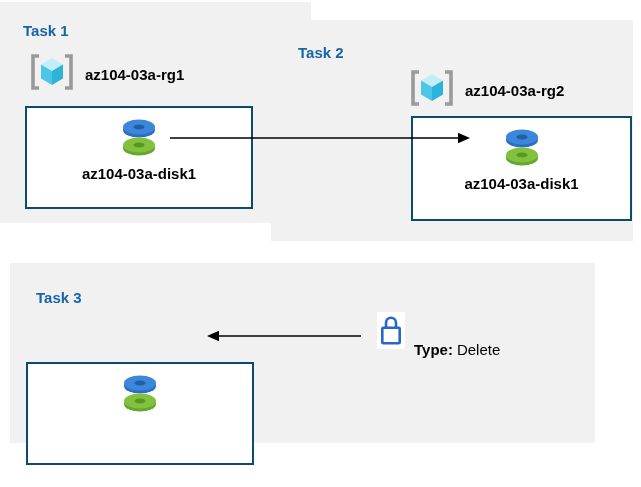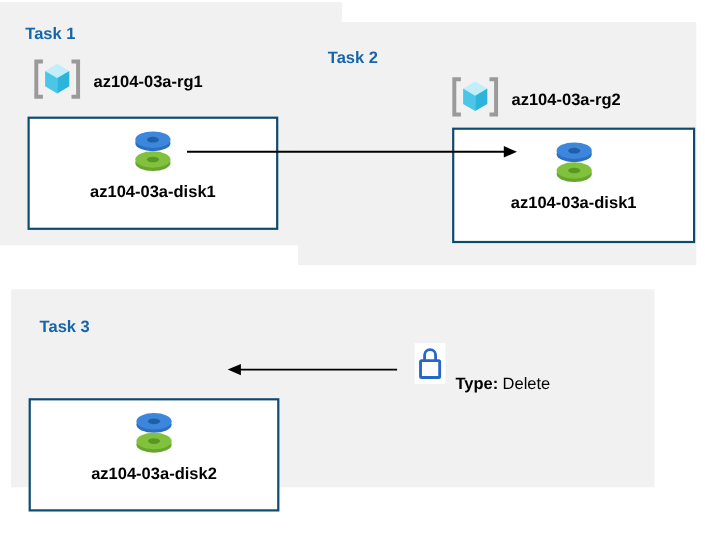--- a/index.html
+++ b/index.html
@@ -103,21 +103,20 @@
       <span class="icon-disk">
         <svg width="46" height="40" viewBox="0 0 46 40">
           <ellipse cx="23" cy="13" rx="16" ry="7.5" fill="#2A6FC2"></ellipse>
           <ellipse cx="23" cy="10" rx="16" ry="7.5" fill="#3C86DB"></ellipse>
           <ellipse cx="23" cy="10" rx="5.5" ry="2.6" fill="#1E5FA6"></ellipse>
           <ellipse cx="23" cy="31" rx="16" ry="7.5" fill="#68A52E"></ellipse>
           <ellipse cx="23" cy="28" rx="16" ry="7.5" fill="#82C13E"></ellipse>
           <ellipse cx="23" cy="28" rx="5.5" ry="2.6" fill="#579723"></ellipse>
         </svg>
       </span>
-      <span class="disk-name">az104-03a-disk2</span>
     </div>
   </section>
 
 
   <svg class="arrows" width="641" height="487" viewBox="0 0 641 487">
     <g>
       <line x1="170" y1="138" x2="459" y2="138" stroke="#000" stroke-width="1.7"></line>
       <polygon points="470,138 458,132.8 458,143.2" fill="#000"></polygon>
     </g>
     <g>

